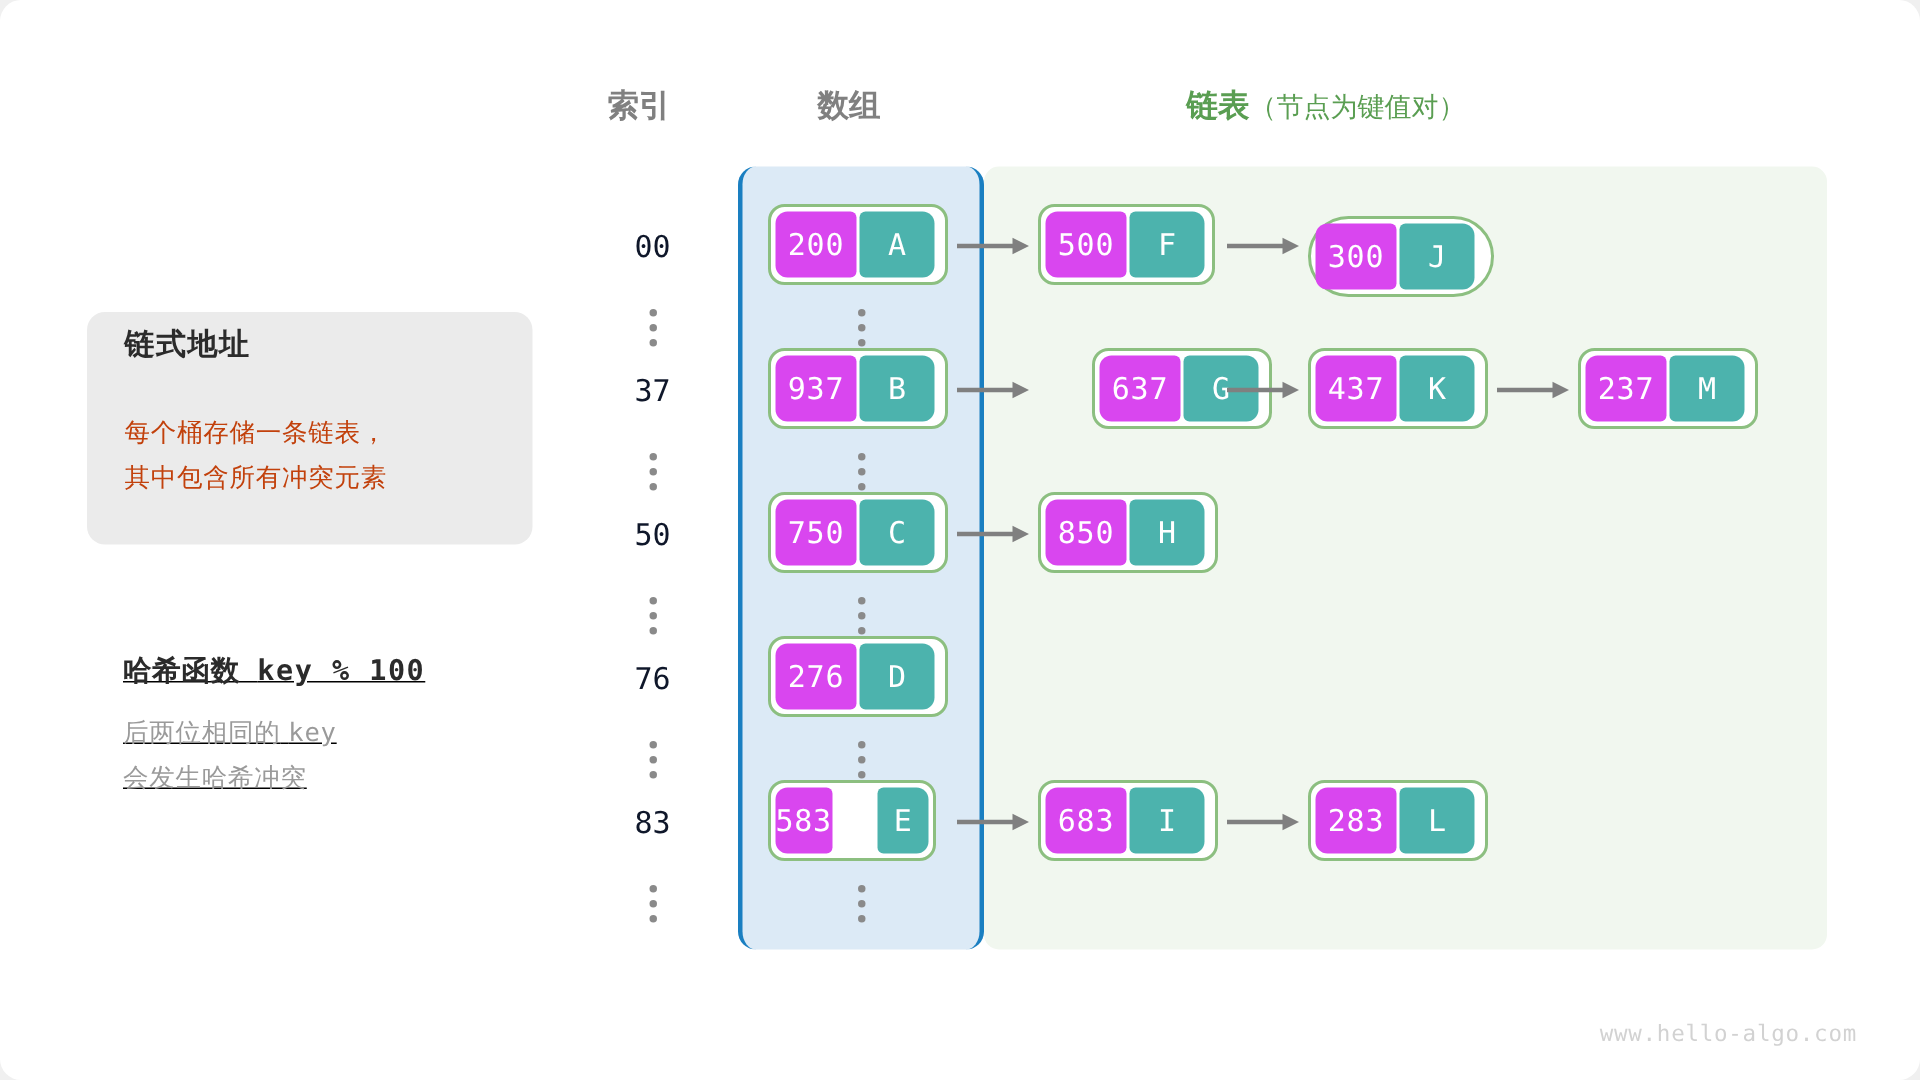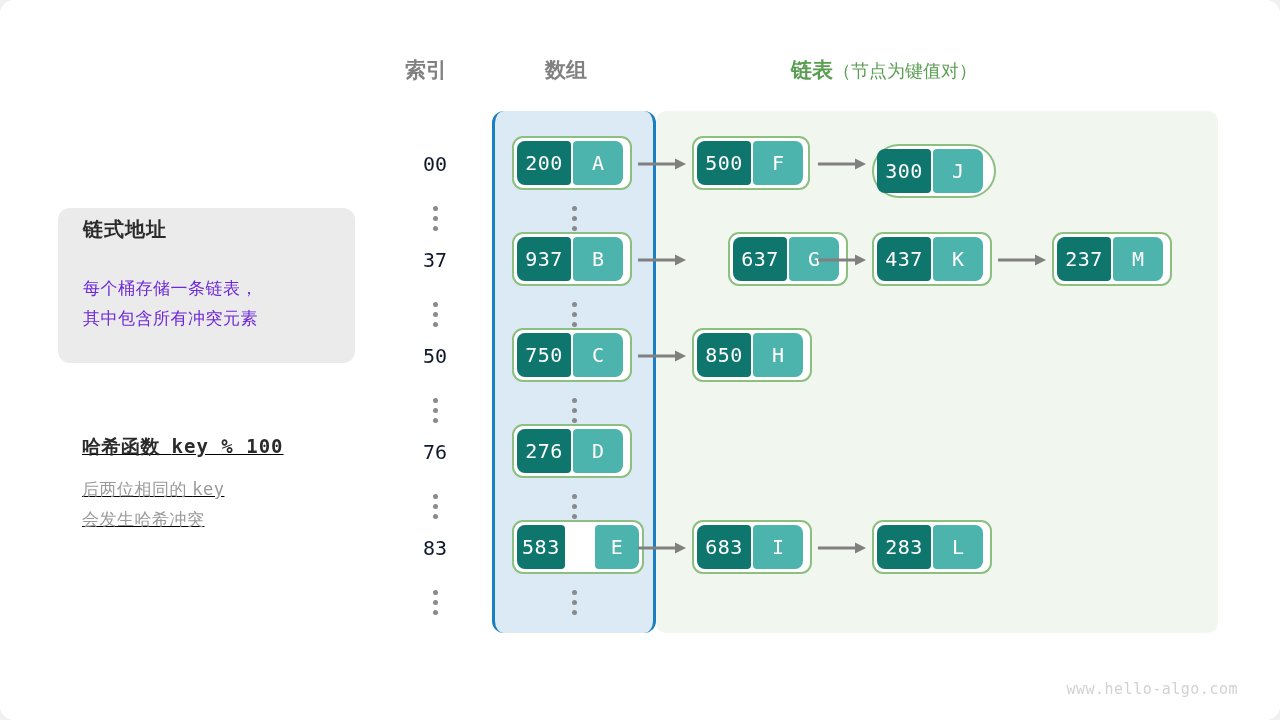--- a/index.html
+++ b/index.html
@@ -52,21 +52,21 @@
     font-weight: bold;
     color: #2b2b2b;
     letter-spacing: 1px;
   }
   #info-card-desc {
     position: absolute;
     left: 25px;
     top: 66px;
     font-size: 17px;
     line-height: 30px;
-    color: #6d28d9;
+    color: #c2410c;
     letter-spacing: 0.5px;
   }
 
   
   #hash-note { position: absolute; left: 82px; top: 434px; text-decoration: underline; }
   #hash-note-title {
     font-size: 19px;
     font-weight: bold;
     color: #2b2b2b;
     letter-spacing: 0.5px;
@@ -155,21 +155,21 @@
     align-items: center;
     justify-content: center;
     height: 100%;
     color: #ffffff;
     font-family: "DejaVu Sans Mono", monospace;
     font-size: 20px;
     box-sizing: border-box;
   }
   .cell-key {
     width: 54px;
-    background: #0f766e;
+    background: #d946ef;
     border-radius: 8px 4px 4px 8px;
     letter-spacing: 0.5px;
   }
   .cell-val {
     width: 50px;
     background: #4cb3ad;
     border-radius: 4px 8px 8px 4px;
     margin-left: 2px;
   }
 
@@ -335,21 +335,21 @@
         <i></i>
         <i></i>
         <i></i>
       </div>
       <div class="ellipsis ellipsis-array" style="top: 494px; position: absolute;">
         <i></i>
         <i></i>
         <i></i>
       </div>
       <div class="row-index" style="top: 520px;">83</div>
-      <div class="node" style="left: 512px; top: 520px; width: 132px; gap: 28px;">
+      <div class="node" style="left: 512px; top: 520px; width: 112px; gap: 28px;">
         <div class="cell cell-key">583</div>
         <div class="cell cell-val">E</div>
       </div>
       <div class="arrow" style="left: 638px; top: 541px; width: 48px;">
         <svg width="48" height="14" viewBox="0 0 48 14">
           <line x1="0" y1="7" x2="39" y2="7" stroke="#808080" stroke-width="3"></line>
           <polygon points="37,1.5 48,7 37,12.5" fill="#808080"></polygon>
         </svg>
       </div>
       <div class="node" style="left: 692px; top: 520px; width: 120px;">

